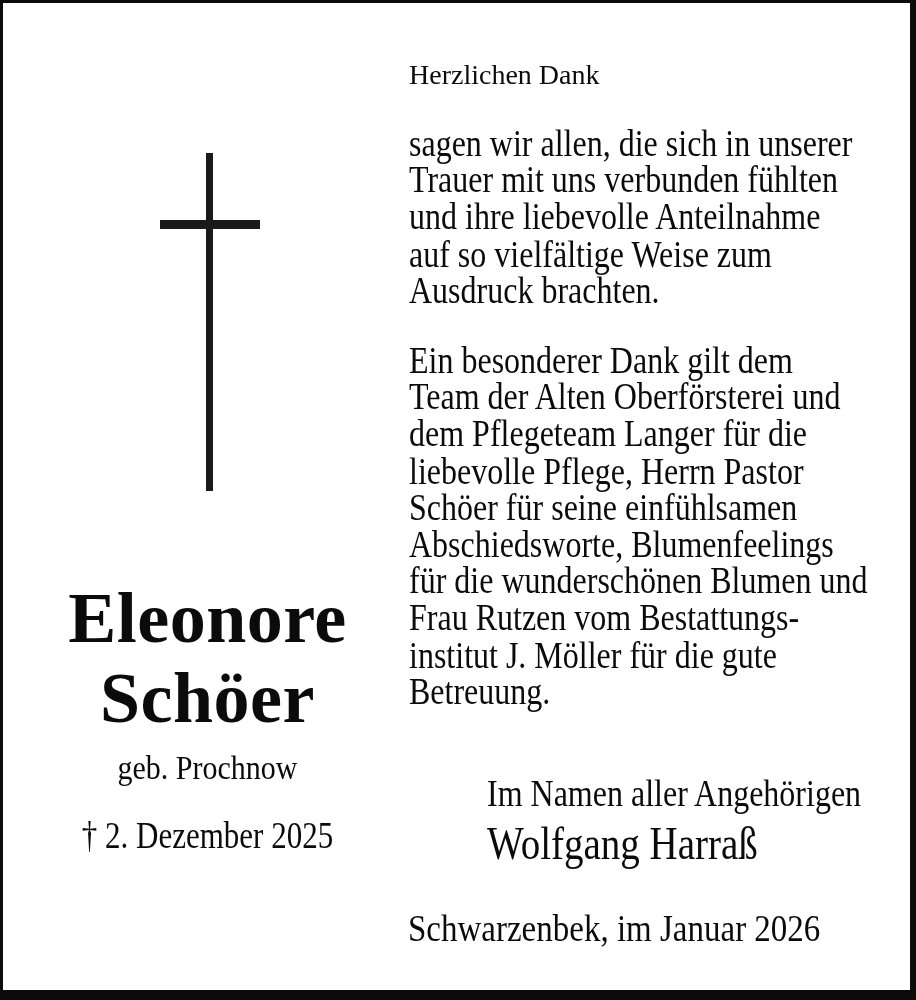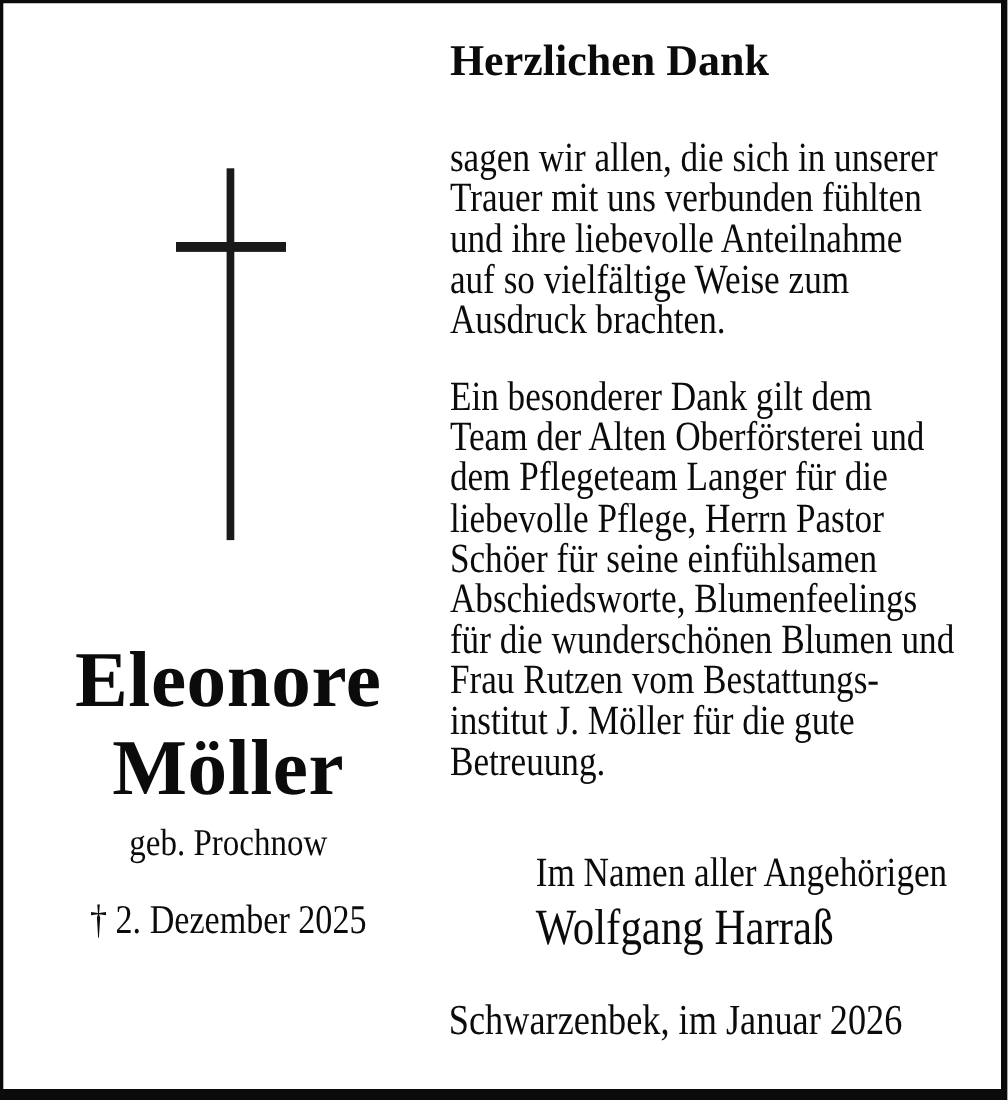--- a/index.html
+++ b/index.html
@@ -55,25 +55,24 @@
     top: 814px;
     font-size: 31px;
     line-height: 1;
     transform: scaleY(1.2);
     transform-origin: top center;
     white-space: nowrap;
   }
 
   
   .heading {
-    left: 406px; top: 32px;
-    font-size: 40px;
+    left: 406px; top: 58px;
+    font-size: 28px;
     line-height: 1;
     white-space: nowrap;
-    font-weight: bold;
   }
   .para { left: 406px; font-size: 32px; }
   .para .ln { line-height: 31.2px; white-space: nowrap; }
   .para-thanks  { top: 122px; }
   .para-special { top: 339px; }
 
   .on-behalf {
     left: 484px; top: 771px;
     font-size: 32px; line-height: 1; white-space: nowrap;
   }
@@ -91,21 +90,21 @@
 
 <div class="page">
 
   <div class="abs cross">
     <div class="cross-v"></div>
     <div class="cross-h"></div>
   </div>
 
   <div class="abs leftcol-center deceased-name">
     <div>Eleonore</div>
-    <div>Möller</div>
+    <div>Schöer</div>
   </div>
 
   <div class="abs leftcol-center birth-name">geb. Prochnow</div>
 
   <div class="abs leftcol-center death-date">† 2. Dezember 2025</div>
 
   <div class="abs heading">Herzlichen Dank</div>
 
   <div class="abs para para-thanks tall">
     <div class="ln">sagen wir allen, die sich in unserer</div>

